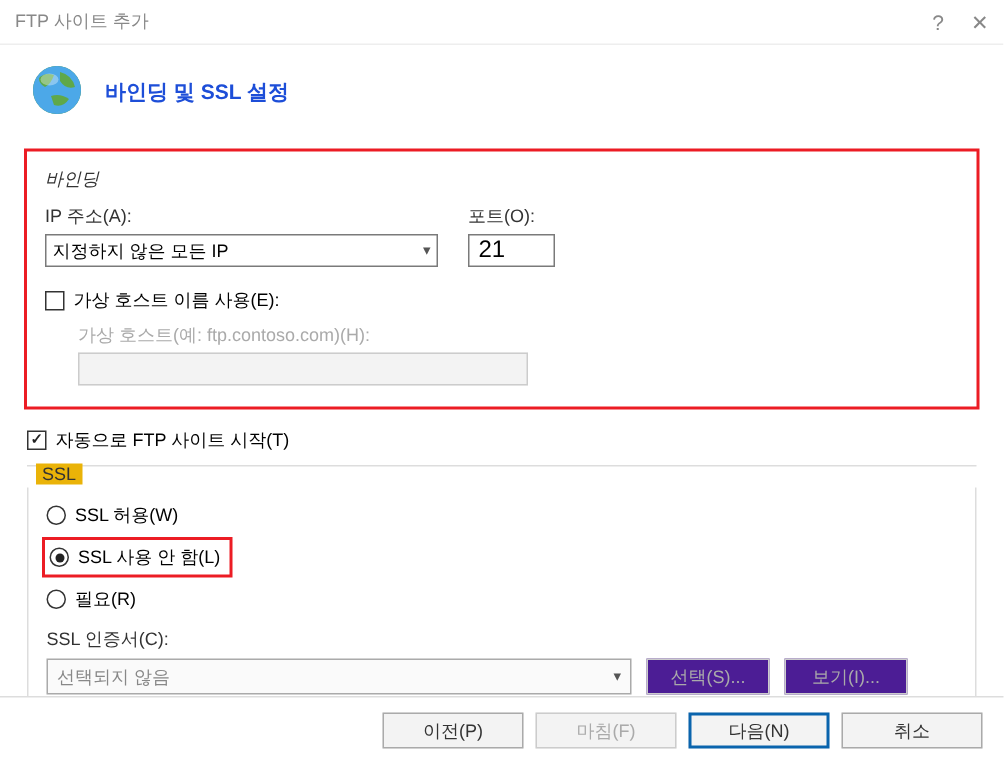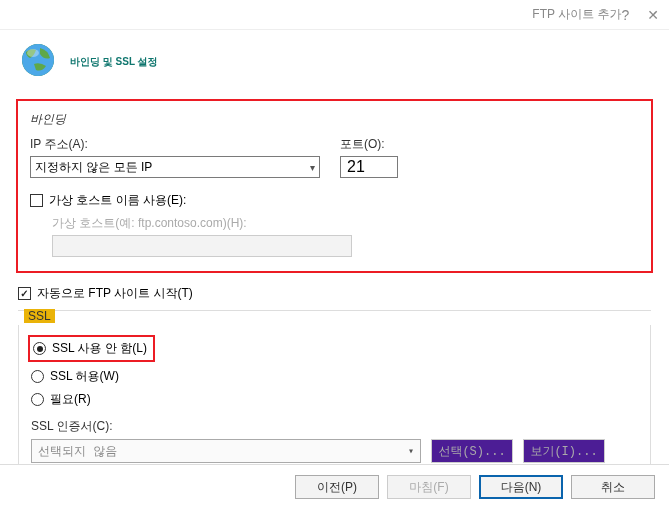--- a/index.html
+++ b/index.html
@@ -13,30 +13,30 @@
     }
     .titlebar {
       height: 30px;
       display: flex;
       align-items: center;
       padding: 0 10px;
       color: #888;
       font-size: 12px;
       border-bottom: 1px solid #eee;
     }
-    .titlebar-text { flex: 1; text-align: right; }
+    .titlebar-text { flex: 1; }
     .titlebar-btns { display: flex; gap: 18px; color: #888; font-size: 14px; }
     .header {
       display: flex;
       align-items: center;
       padding: 12px 20px 18px 20px;
       gap: 14px;
     }
     .globe-icon svg { width: 36px; height: 36px; }
-    .header-title { font-size: 10px; font-weight: bold; color: #0f766e; }
+    .header-title { font-size: 14px; font-weight: bold; color: #1d4ed8; }
     .content { padding: 0 16px; }
     .group-binding {
       border: 2px solid #ec1c24;
       padding: 10px 12px 14px 12px;
       margin-bottom: 12px;
       position: relative;
     }
     .group-label {
       font-size: 12px;
       color: #333;
@@ -44,21 +44,21 @@
       font-style: italic;
     }
     .field-row {
       display: flex;
       gap: 20px;
       align-items: flex-start;
     }
     .field-col { display: flex; flex-direction: column; gap: 3px; }
     .field-label { font-size: 12px; color: #333; }
     .select-ip {
-      width: 290px;
+      width: 262px;
       height: 22px;
       border: 1px solid #7a7a7a;
       padding: 2px 4px;
       font-size: 12px;
       background: #fff;
       display: flex;
       align-items: center;
       justify-content: space-between;
     }
     .select-arrow { font-size: 10px; color: #555; }
@@ -150,21 +150,21 @@
     }
     .highlight-ssl {
       display: inline-flex;
       border: 2px solid #ec1c24;
       padding: 3px 6px 3px 3px;
       align-items: center;
       gap: 6px;
       margin-left: -3px;
     }
     .cert-label { margin-top: 10px; font-size: 12px; color: #333; }
-    .cert-row { display: flex; gap: 10px; align-items: center; margin-top: 4px; font-family: Liberation Mono, monospace; }
+    .cert-row { display: flex; gap: 10px; align-items: center; margin-top: 4px; }
     .cert-select {
       width: 390px;
       height: 24px;
       border: 1px solid #aaa;
       background: #fafafa;
       color: #888;
       display: flex;
       align-items: center;
       justify-content: space-between;
       padding: 0 6px;
@@ -187,21 +187,21 @@
       display: flex;
       justify-content: flex-end;
       gap: 8px;
       position: absolute;
       bottom: 0;
       left: 0;
       right: 0;
       background: #fff;
     }
     .btn {
-      width: 84px;
+      width: 94px;
       height: 24px;
       border: 1px solid #aaa;
       background: #f3f3f3;
       font-size: 12px;
       display: inline-flex;
       align-items: center;
       justify-content: center;
       color: #333;
     }
     .btn.primary { border: 2px solid #0a64ad; }
@@ -261,28 +261,28 @@
   <div class="auto-start-row">
     <span class="checkbox checked"></span>
     <span>자동으로 FTP 사이트 시작(T)</span>
   </div>
 
   <div class="ssl-border-top">
     <span class="ssl-legend">SSL</span>
   </div>
   <div class="ssl-group">
     <div class="radio-row">
+      <span class="radio"></span>
+      <span>SSL 허용(W)</span>
+    </div>
+    <div class="radio-row">
       <span class="highlight-ssl">
         <span class="radio selected"></span>
         <span>SSL 사용 안 함(L)</span>
       </span>
-    </div>
-    <div class="radio-row">
-      <span class="radio"></span>
-      <span>SSL 허용(W)</span>
     </div>
     <div class="radio-row">
       <span class="radio"></span>
       <span>필요(R)</span>
     </div>
     <div class="cert-label">SSL 인증서(C):</div>
     <div class="cert-row">
       <div class="cert-select">
         <span>선택되지 않음</span>
         <span class="select-arrow">▾</span>

